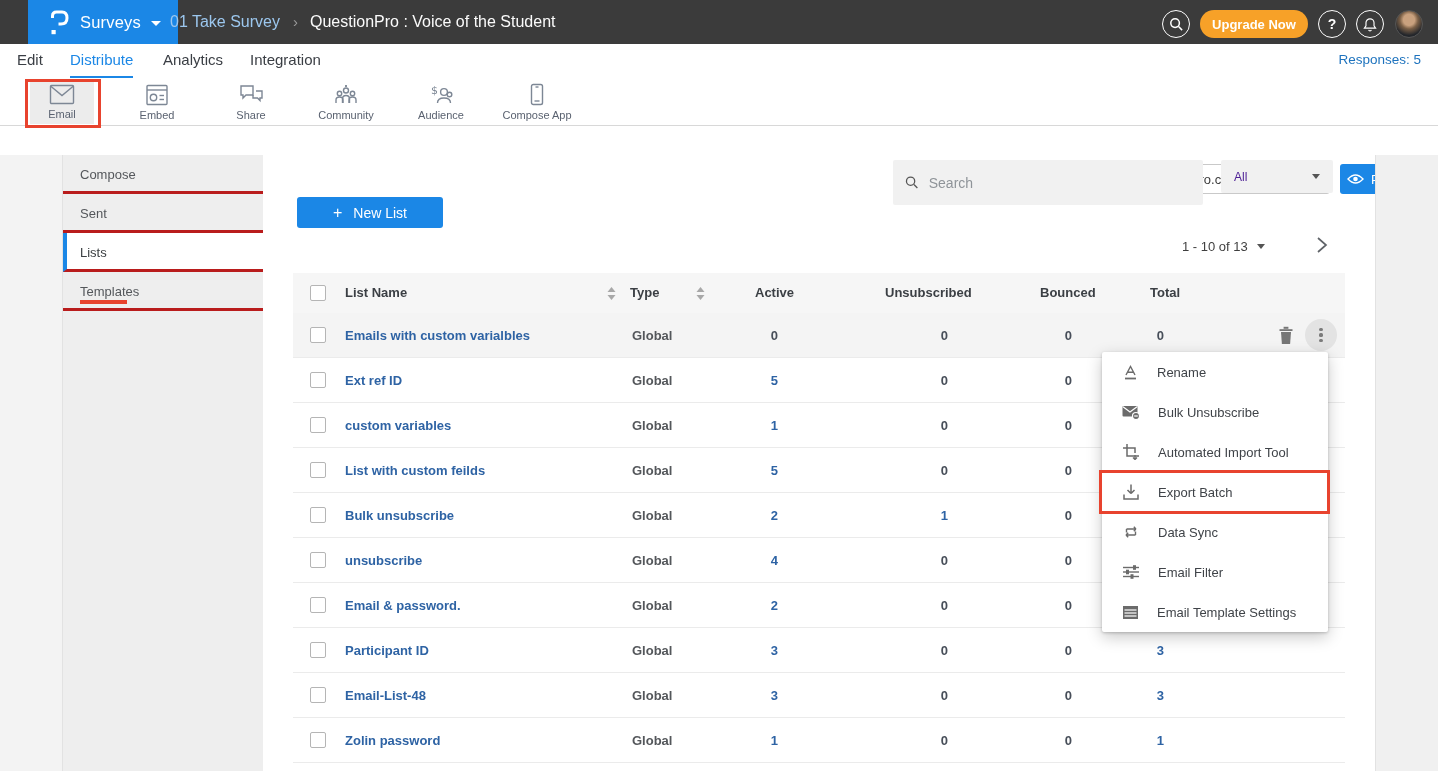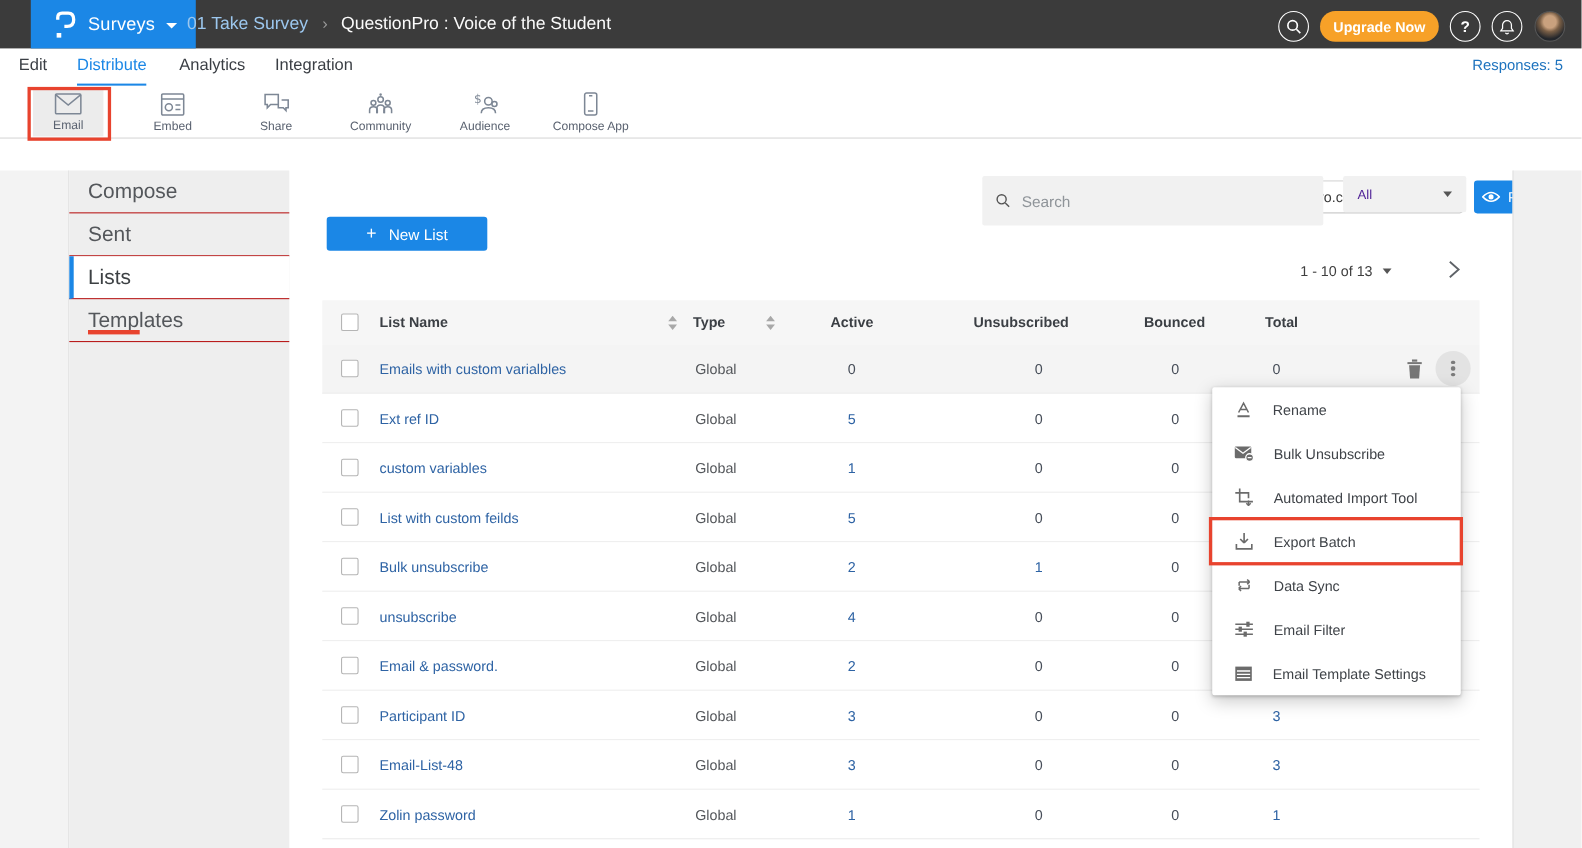--- a/index.html
+++ b/index.html
@@ -39,41 +39,41 @@
   #ch-email{left:30px;} #ch-embed{left:125px;} #ch-share{left:219px;} #ch-community{left:314px;} #ch-audience{left:409px;} #ch-mobile{left:502px;width:70px;}
   .url-group { position:absolute; left:1064px; top:86px; width:266px; height:30px; border:1px solid #c9c9c9; border-radius:3px; background:#fff; display:flex; overflow:hidden; }
   .url-input { flex:1; border:none; outline:none; padding:0 8px; font-size:13px; color:#3c3c3c; background:#fff; font-family:inherit; min-width:0; }
   .url-edit { width:33px; background:#e7e7e7; border-left:1px solid #d2d2d2; display:flex; align-items:center; justify-content:center; cursor:pointer; }
   .preview-btn { position:absolute; left:1340px; top:86px; width:84px; height:30px; background:#1b87e6; border-radius:3px; color:#fff; font-size:13px; display:flex; align-items:center; justify-content:center; gap:7px; cursor:pointer; }
 
   
   .left-gutter { position:absolute; left:0; top:155px; width:63px; height:616px; background:#f3f3f3; border-right:1px solid #e2e2e2; }
   .sidebar { position:absolute; left:63px; top:155px; width:200px; height:616px; background:#eee; }
   .right-gutter { position:absolute; left:1375px; top:155px; width:63px; height:616px; background:#f0f0f0; border-left:1px solid #e2e2e2; }
-  .side-item { height:39px; line-height:39px; padding-left:17px; font-size:19px; color:#54575b; border-bottom:1px solid #b91c1c; cursor:pointer; position:relative; }
+  .side-item { height:39px; line-height:39px; padding-left:17px; font-size:13px; color:#54575b; border-bottom:3px solid #b91c1c; cursor:pointer; position:relative; }
   .side-item.active { background:#fff; color:#3c4043; border-left:4px solid #1b87e6; padding-left:13px; }
 
   
   .search-box { position:absolute; left:893px; top:160px; width:310px; height:45px; background:#f1f1f1; border-radius:2px; display:flex; align-items:center; padding:0 12px; gap:10px; }
   .search-box input { border:none; background:transparent; outline:none; font-size:14px; color:#444; width:100%; font-family:inherit; }
   .search-box input::placeholder { color:#8f9499; }
   .filter-dd { position:absolute; left:1221px; top:160px; width:112px; height:33px; background:#f1f1f1; border-radius:2px; display:flex; align-items:center; justify-content:space-between; padding:0 13px; font-size:12px; color:#4c1d95; cursor:pointer; }
   .caret-d { width:0; height:0; border-left:4.5px solid transparent; border-right:4.5px solid transparent; border-top:5px solid #555; }
   .new-list-btn { position:absolute; left:297px; top:197px; width:146px; height:31px; background:#1b87e6; border-radius:3px; color:#fff; display:flex; align-items:center; justify-content:center; gap:11px; font-size:14px; cursor:pointer; }
   .new-list-btn .plus { font-size:16px; }
   .pagination { position:absolute; left:1182px; top:236px; height:20px; display:flex; align-items:center; gap:9px; font-size:13px; color:#3f3f3f; }
   .page-next { position:absolute; left:1308px; top:232px; width:26px; height:26px; display:flex; align-items:center; justify-content:center; cursor:pointer; }
 
   
   .table { position:absolute; left:293px; top:273px; width:1052px; background:#fff; }
   .thead { position:relative; height:40px; background:#f6f6f6; font-weight:bold; font-size:13px; color:#3b3f44; }
   .thead .cell { position:absolute; top:0; line-height:40px; }
   .row { position:relative; height:45px; border-bottom:1px solid #ebebeb; background:#fff; font-size:13px; }
   .row.hovered { background:#f4f4f4; }
-  .row .cell { position:absolute; top:0; line-height:45px; }
+  .row .cell { position:absolute; top:0; line-height:45px;font-weight:bold; }
   .c-check { position:absolute; left:17px; top:50%; margin-top:-8px; width:16px; height:16px; border:1px solid #b5b5b5; border-radius:2px; background:#fff; cursor:pointer; }
   .p-name { left:52px; } .p-type { left:339px; color:#54575b; }
   .h-type { left:337px; } .h-active { left:462px; } .h-unsub { left:592px; } .h-bounced { left:747px; } .h-total { left:857px; }
   .p-active { left:430px; width:55px; text-align:right; } .p-unsub { left:600px; width:55px; text-align:right; }
   .p-bounced { left:724px; width:55px; text-align:right; } .p-total { left:816px; width:55px; text-align:right; }
   .lnk { color:#2e63a4; cursor:pointer; }
   .num-zero { color:#474e59; }
   .sort { position:absolute; top:14px; cursor:pointer; }
   .s1 { left:314px; } .s2 { left:403px; }
   .row-trash { position:absolute; left:985px; top:13px; cursor:pointer; }

